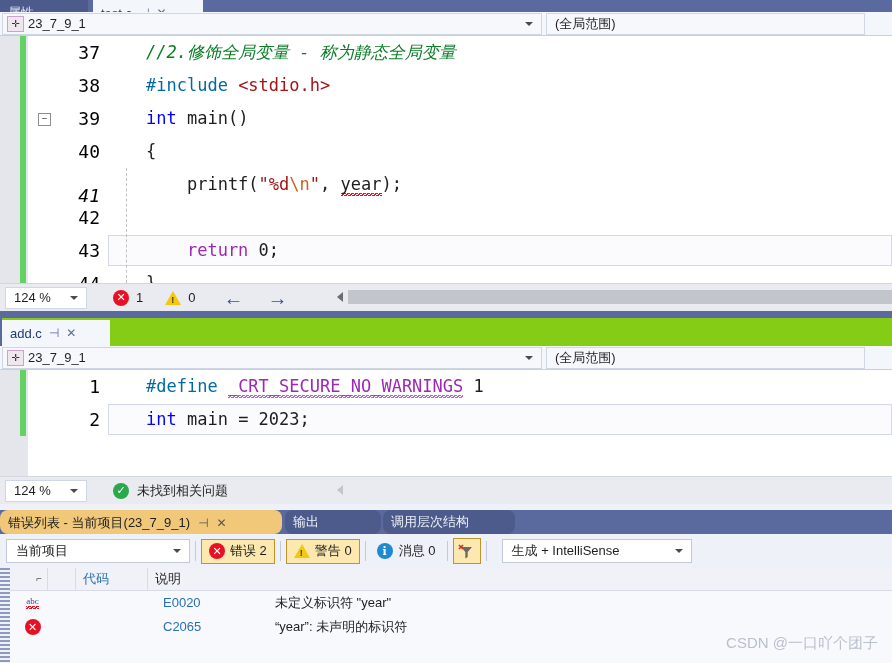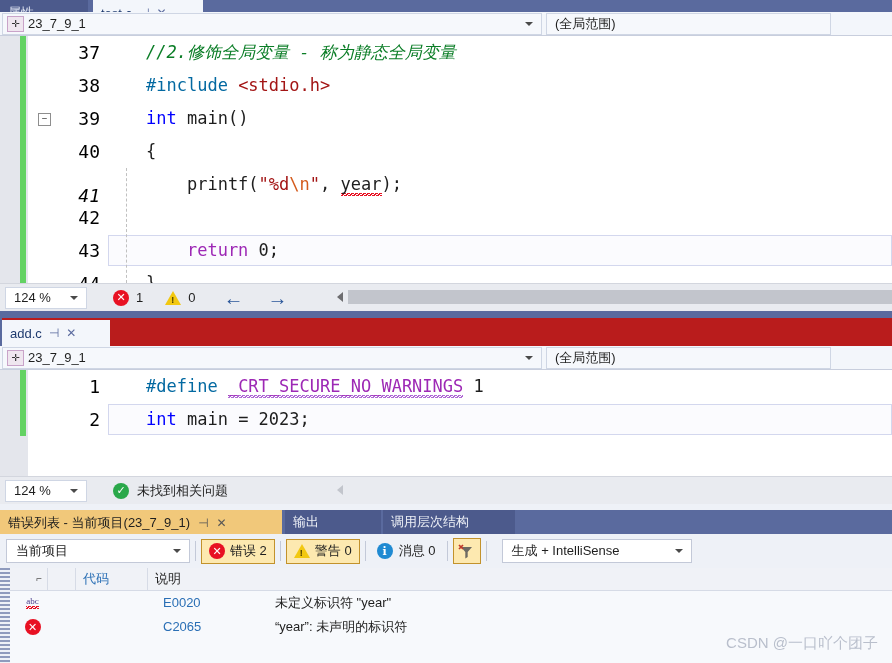--- a/index.html
+++ b/index.html
@@ -26,21 +26,21 @@
   #tab-testc{left:93px;width:110px;}
 
   
   .navbar{position:absolute;left:0;width:892px;height:24px;background:#f3f6fb;
           border-bottom:1px solid #c8cedd;display:flex;align-items:center;box-sizing:border-box;}
   .navbar.n1{top:12px;}
   .navbar.n2{top:346px;}
   .nav-combo{position:relative;height:22px;display:flex;align-items:center;
              background:#f6f8fc;border:1px solid #cfd6e4;box-sizing:border-box;}
   .nav-combo.left{width:540px;margin-left:2px;padding-left:4px;}
-  .nav-combo.right{width:285px;margin-left:4px;padding-left:8px;}
+  .nav-combo.right{width:319px;margin-left:4px;padding-left:8px;}
   .nav-ico{width:15px;height:14px;border:1px solid #c9a3c9;background:#efe6ef;
            display:inline-flex;align-items:center;justify-content:center;margin-right:4px;
            font-size:10px;color:#333;line-height:1;}
   .nav-text{font-size:13px;color:#1e1e1e;white-space:nowrap;}
   .caret{position:absolute;right:8px;width:0;height:0;border-left:4px solid transparent;
          border-right:4px solid transparent;border-top:4px solid #4a4a4a;}
 
   
   .editor{position:absolute;left:0;width:892px;background:#ffffff;overflow:hidden;}
   .ed1{top:36px;height:247px;}
@@ -92,21 +92,21 @@
   .navarrow{color:#2a5699;font-size:20px;line-height:1;}
   .hscroll{position:absolute;height:16px;background:#e9ebf0;display:flex;align-items:center;}
   .hs-larrow{width:0;height:0;border-top:5px solid transparent;border-bottom:5px solid transparent;
              border-right:6px solid #6d6d70;margin:0 5px;}
   .hs-thumb{height:14px;background:#c2c5cc;}
 
   
   .panel{position:absolute;left:0;top:510px;width:892px;height:153px;background:#eef1f7;}
   .ptabs{position:absolute;left:0;top:0;width:892px;height:24px;background:#5a6a9e;}
   .ptab{position:absolute;top:0;height:24px;display:flex;align-items:center;padding:0 8px;
-        font-size:13px;box-sizing:border-box;white-space:nowrap;}
+        font-size:13px;box-sizing:border-box;white-space:nowrap;border-radius:8px;}
   .ptab.active{background:#f1c87a;color:#1e1e1e;border-top:2px solid #f1c87a;}
   .ptab.inactive{background:#4c5a8c;color:#eef1f7;}
   .ptab .pin,.ptab .xbtn{margin-left:8px;color:#555;font-size:12px;}
   #ptab-err{left:0;width:282px;}
   #ptab-out{left:285px;width:96px;}
   #ptab-call{left:383px;width:132px;}
 
   .ptoolbar{position:absolute;left:0;top:26px;width:892px;height:30px;background:#eef1f7;display:flex;align-items:center;}
   .tbcombo{position:relative;height:24px;background:#ffffff;border:1px solid #c3c9d8;box-sizing:border-box;
            display:flex;align-items:center;padding-left:9px;font-size:13px;color:#1e1e1e;}
@@ -212,21 +212,21 @@
     </div>
     <span class="navarrow" style="margin-left:28px;">←</span>
     <span class="navarrow" style="margin-left:24px;">→</span>
     <div class="hscroll" style="left:332px;right:0;top:5px;">
       <span class="hs-larrow"></span>
       <span class="hs-thumb" style="width:545px;"></span>
     </div>
   </div>
   <div style="position:absolute;left:0;top:311px;width:892px;height:7px;background:#5a6a9e;"></div>
 
-  <div style="position:absolute;left:0;top:318px;width:892px;height:28px;background:#b91c1c;">
+  <div style="position:absolute;left:0;top:318px;width:892px;height:28px;background:#84cc16;">
     <div class="tab active" style="left:2px;width:108px;top:2px;height:26px;">
       <span>add.c</span>
       <span class="pin">⊣</span>
       <span class="xbtn">✕</span>
     </div>
   </div>
 
   <div class="navbar n2">
     <div class="nav-combo left">
       <span class="nav-ico">✛</span>

